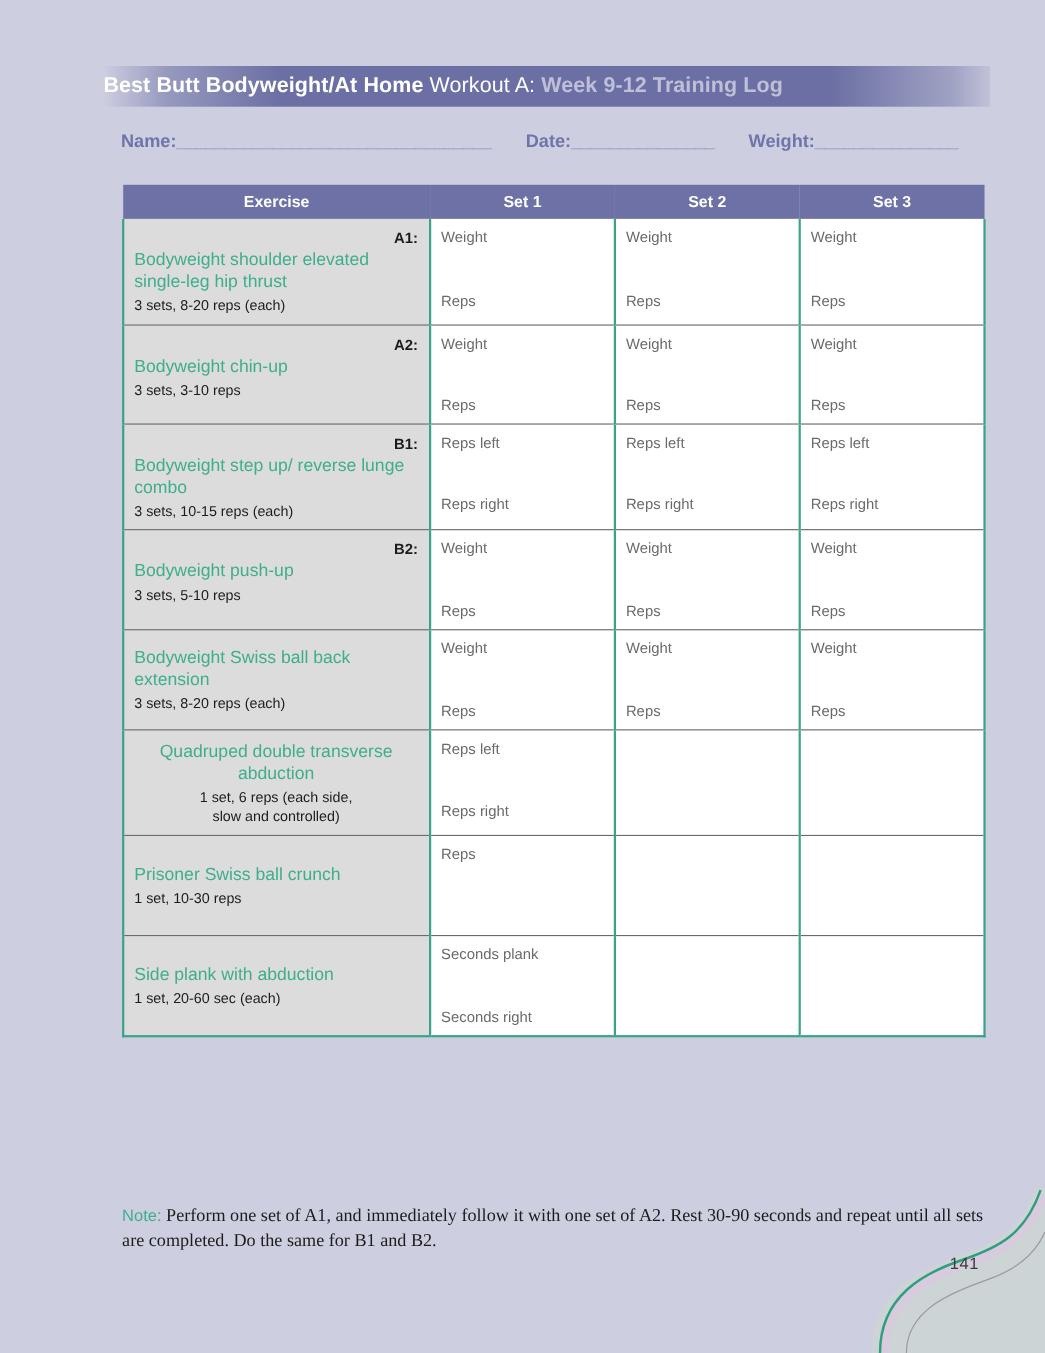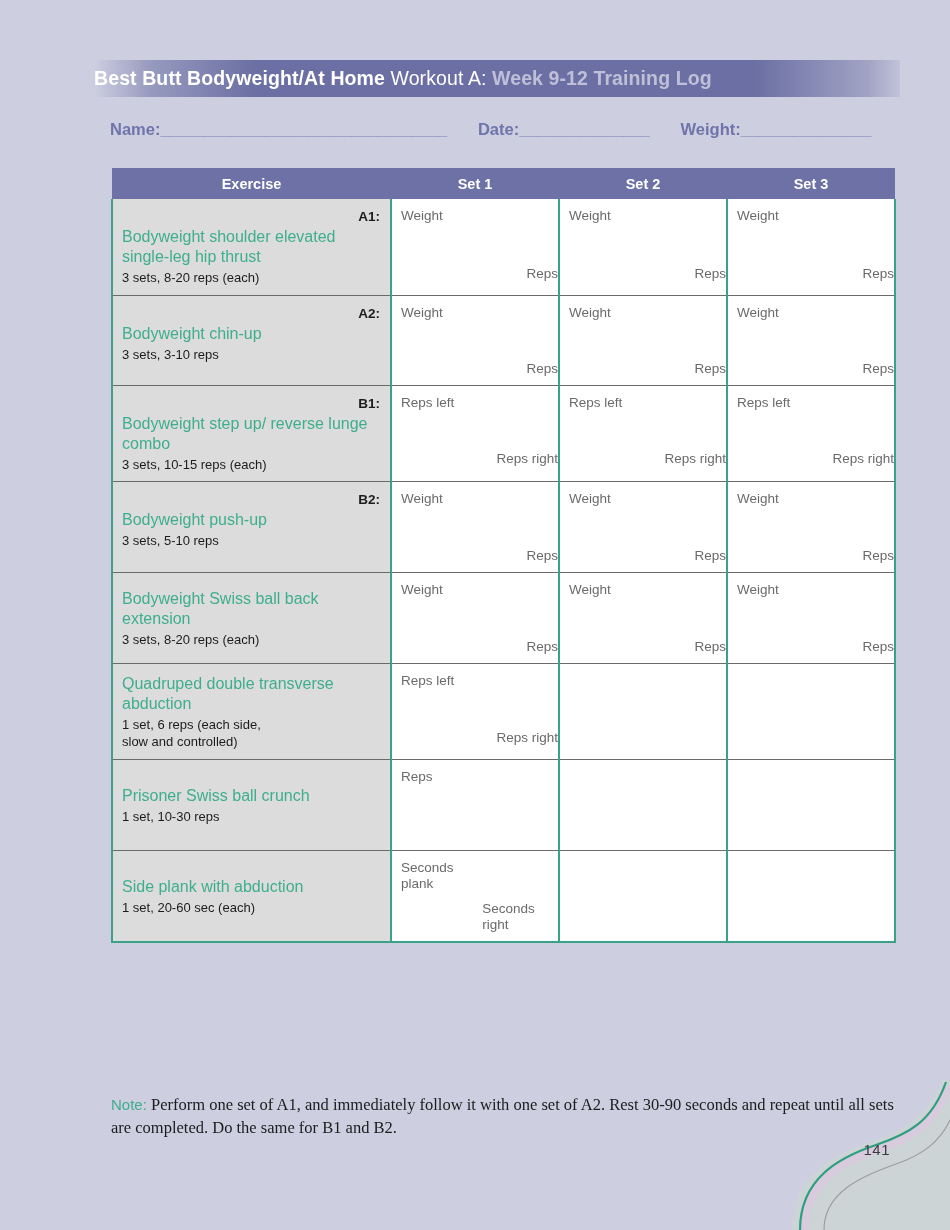--- a/index.html
+++ b/index.html
@@ -143,21 +143,21 @@
     line-height: 1.3;
     padding-top: 3px;
   }
 
   .set-inner {
     position: relative;
     height: 100%;
     box-sizing: border-box;
     padding: 9px 0 8px 9px;
     display: flex;
-    flex-direction: row;
+    flex-direction: column;
     justify-content: space-between;
   }
   .set-label {
     font-size: 13.5px;
     color: #6a6a6a;
     line-height: 1.2;
   }
   .set-label.second { margin-top: auto; }
 
   
@@ -331,21 +331,21 @@
           </div>
         </td>
         <td class="set-cell">
           <div class="set-inner" style="height: 90px;">
             <div class="set-label">Weight</div>
             <div class="set-label second">Reps</div>
           </div>
         </td>
       </tr>
       <tr class="row" style="height: 91px;">
-        <td class="ex-cell" style="display: table-cell; vertical-align: middle;">
+        <td class="ex-cell" style="display: table-cell; vertical-align: middle; text-align: center;">
           <div class="ex-name">Quadruped double transverse abduction</div>
           <div class="ex-detail">1 set, 6 reps (each side,<br>slow and controlled)</div>
         </td>
         <td class="set-cell">
           <div class="set-inner" style="height: 90px;">
             <div class="set-label">Reps left</div>
             <div class="set-label second">Reps right</div>
           </div>
         </td>
         <td class="set-cell">

